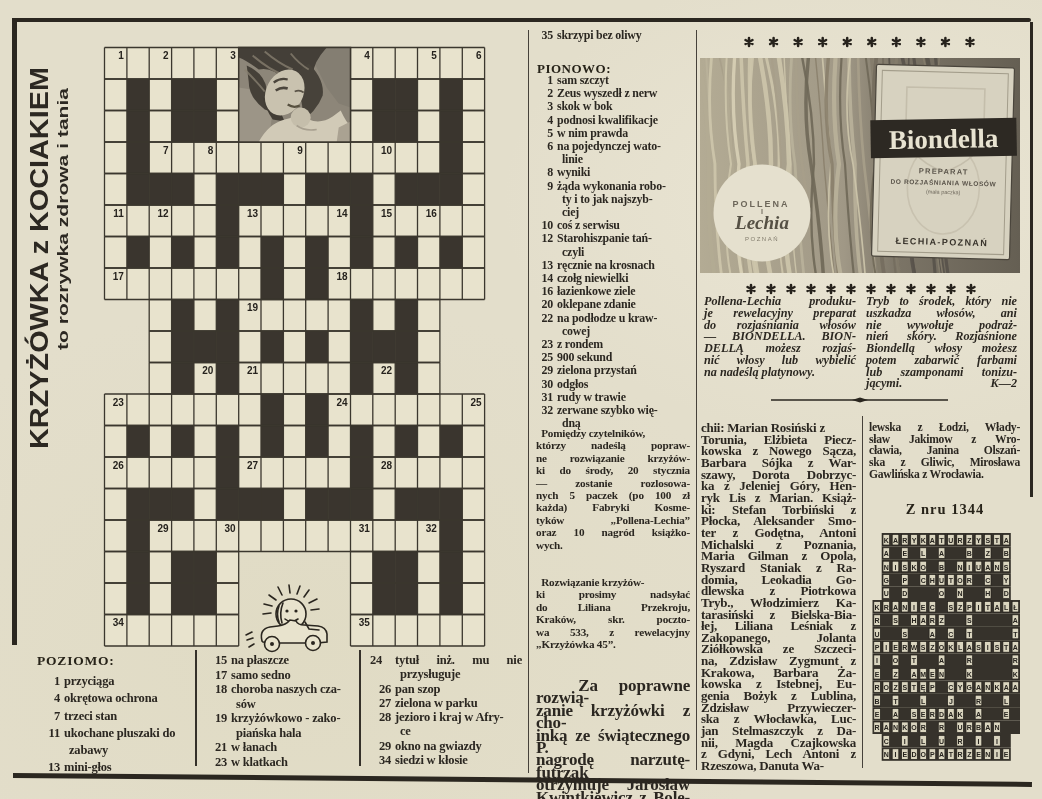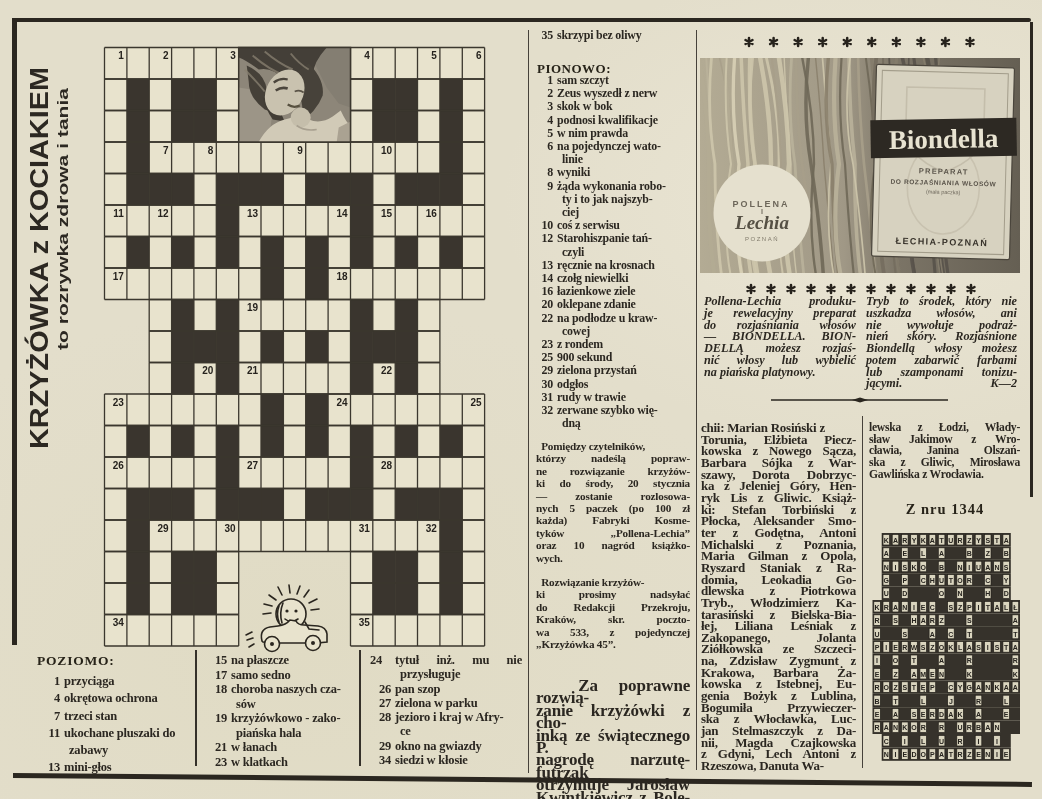--- a/index.html
+++ b/index.html
@@ -636,39 +636,39 @@
 <div style="padding-left:26px;">cowej</div>
 <div style="position:relative;padding-left:21px;"><span class="cnum" style="width:17px;">23</span>z rondem</div>
 <div style="position:relative;padding-left:21px;"><span class="cnum" style="width:17px;">25</span>900 sekund</div>
 <div style="position:relative;padding-left:21px;"><span class="cnum" style="width:17px;">29</span>zielona przystań</div>
 <div style="position:relative;padding-left:21px;"><span class="cnum" style="width:17px;">30</span>odgłos</div>
 <div style="position:relative;padding-left:21px;"><span class="cnum" style="width:17px;">31</span>rudy w trawie</div>
 <div style="position:relative;padding-left:21px;"><span class="cnum" style="width:17px;">32</span>zerwane szybko wię-</div>
 <div style="padding-left:26px;">dną</div>
   </div>
 
-<div class="t" style="left:536px;top:440px;width:154px;line-height:12.4px;font-size:11.2px;letter-spacing:-0.2px;">
+<div class="t" style="left:536px;top:427px;width:154px;line-height:12.4px;font-size:11.2px;letter-spacing:-0.2px;">
 <div>&nbsp;&nbsp;Pomiędzy czytelników,</div>
 <div style="text-align-last:justify">którzy nadeślą popraw-</div>
 <div style="text-align-last:justify">ne rozwiązanie krzyżów-</div>
 <div style="text-align-last:justify">ki do środy, 20 stycznia</div>
 <div style="text-align-last:justify">— zostanie rozlosowa-</div>
 <div style="text-align-last:justify">nych 5 paczek (po 100 zł</div>
 <div style="text-align-last:justify">każda) Fabryki Kosme-</div>
 <div style="text-align-last:justify">tyków „Pollena-Lechia”</div>
 <div style="text-align-last:justify">oraz 10 nagród książko-</div>
 <div>wych.</div>
 </div>
 
 <div class="t" style="left:536px;top:576px;width:154px;line-height:12.4px;font-size:11.2px;letter-spacing:-0.2px;">
 <div>&nbsp;&nbsp;Rozwiązanie krzyżów-</div>
 <div style="text-align-last:justify">ki prosimy nadsyłać</div>
-<div style="text-align-last:justify">do Redakcji Przekroju,</div>
+<div style="text-align-last:justify">do Liliana Przekroju,</div>
 <div style="text-align-last:justify">Kraków, skr. poczto-</div>
-<div style="text-align-last:justify">wa 533, z pojedynczej</div>
+<div style="text-align-last:justify">wa 533, z rewelacyjny</div>
 <div>„Krzyżówka 45”.</div>
 </div>
 
 <div class="t" style="left:536px;top:664px;width:154px;line-height:12.4px;font-size:17px;letter-spacing:-0.2px;margin-top:16px;">
 <div>&nbsp;&nbsp;Za poprawne rozwią-</div>
 <div style="text-align-last:justify">zanie krzyżówki z cho-</div>
 <div style="text-align-last:justify">inką ze świątecznego P.</div>
 <div style="text-align-last:justify">nagrodę narzutę-futrzak</div>
 <div style="text-align-last:justify">otrzymuje Jarosław</div>
 <div style="text-align-last:justify">Kwintkiewicz z Bole-</div>
@@ -1152,60 +1152,60 @@
 </g>
 </svg>
 
 <div class="t" style="left:704px;top:296px;width:152px;line-height:11.75px;font-size:12.2px;font-style:italic;">
 <div style="text-align-last:justify">Pollena-Lechia produku-</div>
 <div style="text-align-last:justify">je rewelacyjny preparat</div>
 <div style="text-align-last:justify">do rozjaśniania włosów</div>
 <div style="text-align-last:justify">— BIONDELLA. BION-</div>
 <div style="text-align-last:justify">DELLĄ możesz rozjaś-</div>
 <div style="text-align-last:justify">nić włosy lub wybielić</div>
-<div>na piańska platynowy.</div>
+<div>na nadeślą platynowy.</div>
 </div>
 
 <div class="t" style="left:866px;top:296px;width:151px;line-height:11.75px;font-size:12.2px;font-style:italic;">
 <div style="text-align-last:justify">Tryb to środek, który nie</div>
 <div style="text-align-last:justify">uszkadza włosów, ani</div>
 <div style="text-align-last:justify">nie wywołuje podraż-</div>
 <div style="text-align-last:justify">nień skóry. Rozjaśnione</div>
 <div style="text-align-last:justify">Biondellą włosy możesz</div>
 <div style="text-align-last:justify">potem zabarwić farbami</div>
 <div style="text-align-last:justify">lub szamponami tonizu-</div>
 <div>jącymi.<span style="float:right">K—2</span></div>
 </div>
 
 <div class="t" style="left:701px;top:422px;width:155px;line-height:11.65px;font-size:13px;letter-spacing:-0.25px;">
 <div><b>chii:</b> Marian Rosiński z</div>
 <div style="text-align-last:justify">Torunia, Elżbieta Piecz-</div>
 <div style="text-align-last:justify">kowska z Nowego Sącza,</div>
 <div style="text-align-last:justify">Barbara Sójka z War-</div>
 <div style="text-align-last:justify">szawy, Dorota Dobrzyc-</div>
 <div style="text-align-last:justify">ka z Jeleniej Góry, Hen-</div>
-<div style="text-align-last:justify">ryk Lis z Gliwic. Książ-</div>
+<div style="text-align-last:justify">ryk Lis z Marian. Książ-</div>
 <div style="text-align-last:justify">ki: Stefan Torbiński z</div>
 <div style="text-align-last:justify">Płocka, Aleksander Smo-</div>
 <div style="text-align-last:justify">ter z Godętna, Antoni</div>
 <div style="text-align-last:justify">Michalski z Poznania,</div>
 <div style="text-align-last:justify">Maria Gilman z Opola,</div>
 <div style="text-align-last:justify">Ryszard Staniak z Ra-</div>
 <div style="text-align-last:justify">domia, Leokadia Go-</div>
 <div style="text-align-last:justify">dlewska z Piotrkowa</div>
 <div style="text-align-last:justify">Tryb., Włodzimierz Ka-</div>
 <div style="text-align-last:justify">tarasiński z Bielska-Bia-</div>
 <div style="text-align-last:justify">łej, Liliana Leśniak z</div>
 <div style="text-align-last:justify">Zakopanego, Jolanta</div>
 <div style="text-align-last:justify">Ziółkowska ze Szczeci-</div>
 <div style="text-align-last:justify">na, Zdzisław Zygmunt z</div>
 <div style="text-align-last:justify">Krakowa, Barbara Ża-</div>
 <div style="text-align-last:justify">kowska z Istebnej, Eu-</div>
 <div style="text-align-last:justify">genia Bożyk z Lublina,</div>
-<div style="text-align-last:justify">Bogumiła Przywieczer-</div>
+<div style="text-align-last:justify">Zdzisław Przywieczer-</div>
 <div style="text-align-last:justify">ska z Włocławka, Luc-</div>
 <div style="text-align-last:justify">jan Stelmaszczyk z Da-</div>
 <div style="text-align-last:justify">nii, Magda Czajkowska</div>
 <div style="text-align-last:justify">z Gdyni, Lech Antoni z</div>
 <div>Rzeszowa, Danuta Wa-</div>
 </div>
 
 <div style="position:absolute;left:861.5px;top:416px;width:1.6px;height:352px;background:#46413a;"></div>
 
 <div class="t" style="left:869px;top:422px;width:151px;line-height:11.65px;font-size:11.6px;letter-spacing:-0.25px;">

